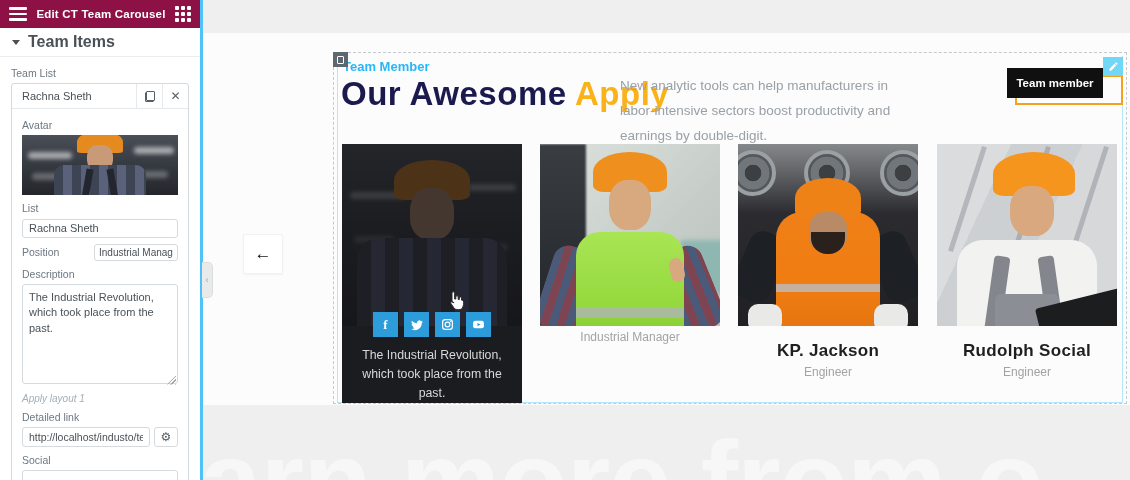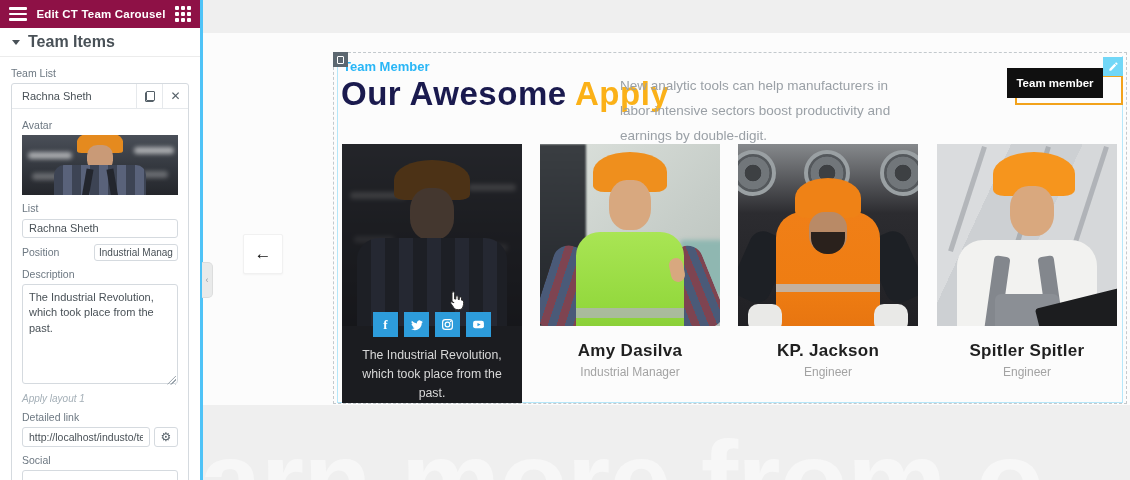--- a/index.html
+++ b/index.html
@@ -285,21 +285,20 @@
       <div class="photo scene2">
         <span class="abs machine"></span>
           <span class="abs cab"></span>
         <span class="abs arm l"></span>
           <span class="abs arm r"></span>
         <span class="abs vest"></span>
           <span class="abs thumb"></span>
         <span class="abs helm"></span>
           <span class="abs face"></span>
       </div>
-      <div class="card-name">Amy Dasilva</div>
       <div class="card-role">Industrial Manager</div>
     </div>
 
     <div class="card" style="left:538px;">
       <div class="photo scene3">
         <span class="abs fan" style="left:-8px;"></span>
         <span class="abs fan" style="left:66px;"></span>
         <span class="abs fan" style="right:-8px;"></span>
         <span class="abs sleeve l"></span>
           <span class="abs sleeve r"></span>
@@ -321,21 +320,21 @@
         <span class="abs beam" style="left:92px; transform:rotate(18deg);"></span>
         <span class="abs beam" style="left:150px; transform:rotate(18deg);"></span>
         <span class="abs shirt"></span>
         <span class="abs strap l"></span>
           <span class="abs strap r"></span>
         <span class="abs bib"></span>
         <span class="abs helm"></span>
           <span class="abs face"></span>
         <span class="abs clip"></span>
       </div>
-      <div class="card-name">Spitler Spitler</div>
+      <div class="card-name">Rudolph Social</div>
       <div class="card-role">Engineer</div>
     </div>
 
     <div class="nav-prev">
       <span>←</span>
     </div>
 
     <div class="cursor-hand">
       <svg width="17" height="20" viewBox="0 0 17 20">
         <path d="M5 11V2.2c0-.9.6-1.4 1.3-1.4.7 0 1.3.5 1.3 1.4V8l1.2.1V5.9c0-.8.6-1.2 1.2-1.2s1.2.4 1.2 1.2v2.5l1.1.2V7c0-.7.5-1.1 1.1-1.1.6 0 1.1.4 1.1 1.2v2l1 .3c.8.3 1.2.8 1.2 1.8 0 1.5-.3 3.4-.8 4.7-.6 1.7-1.8 2.8-4.5 2.8-2.3 0-3.6-.6-4.6-2-.7-1-1.6-2.6-2.6-3.8-.6-.7-.5-1.6.2-2.1.6-.4 1.4-.3 2 .3l.6.7z" fill="#fff" stroke="#2a2a2a" stroke-width="1"></path>

